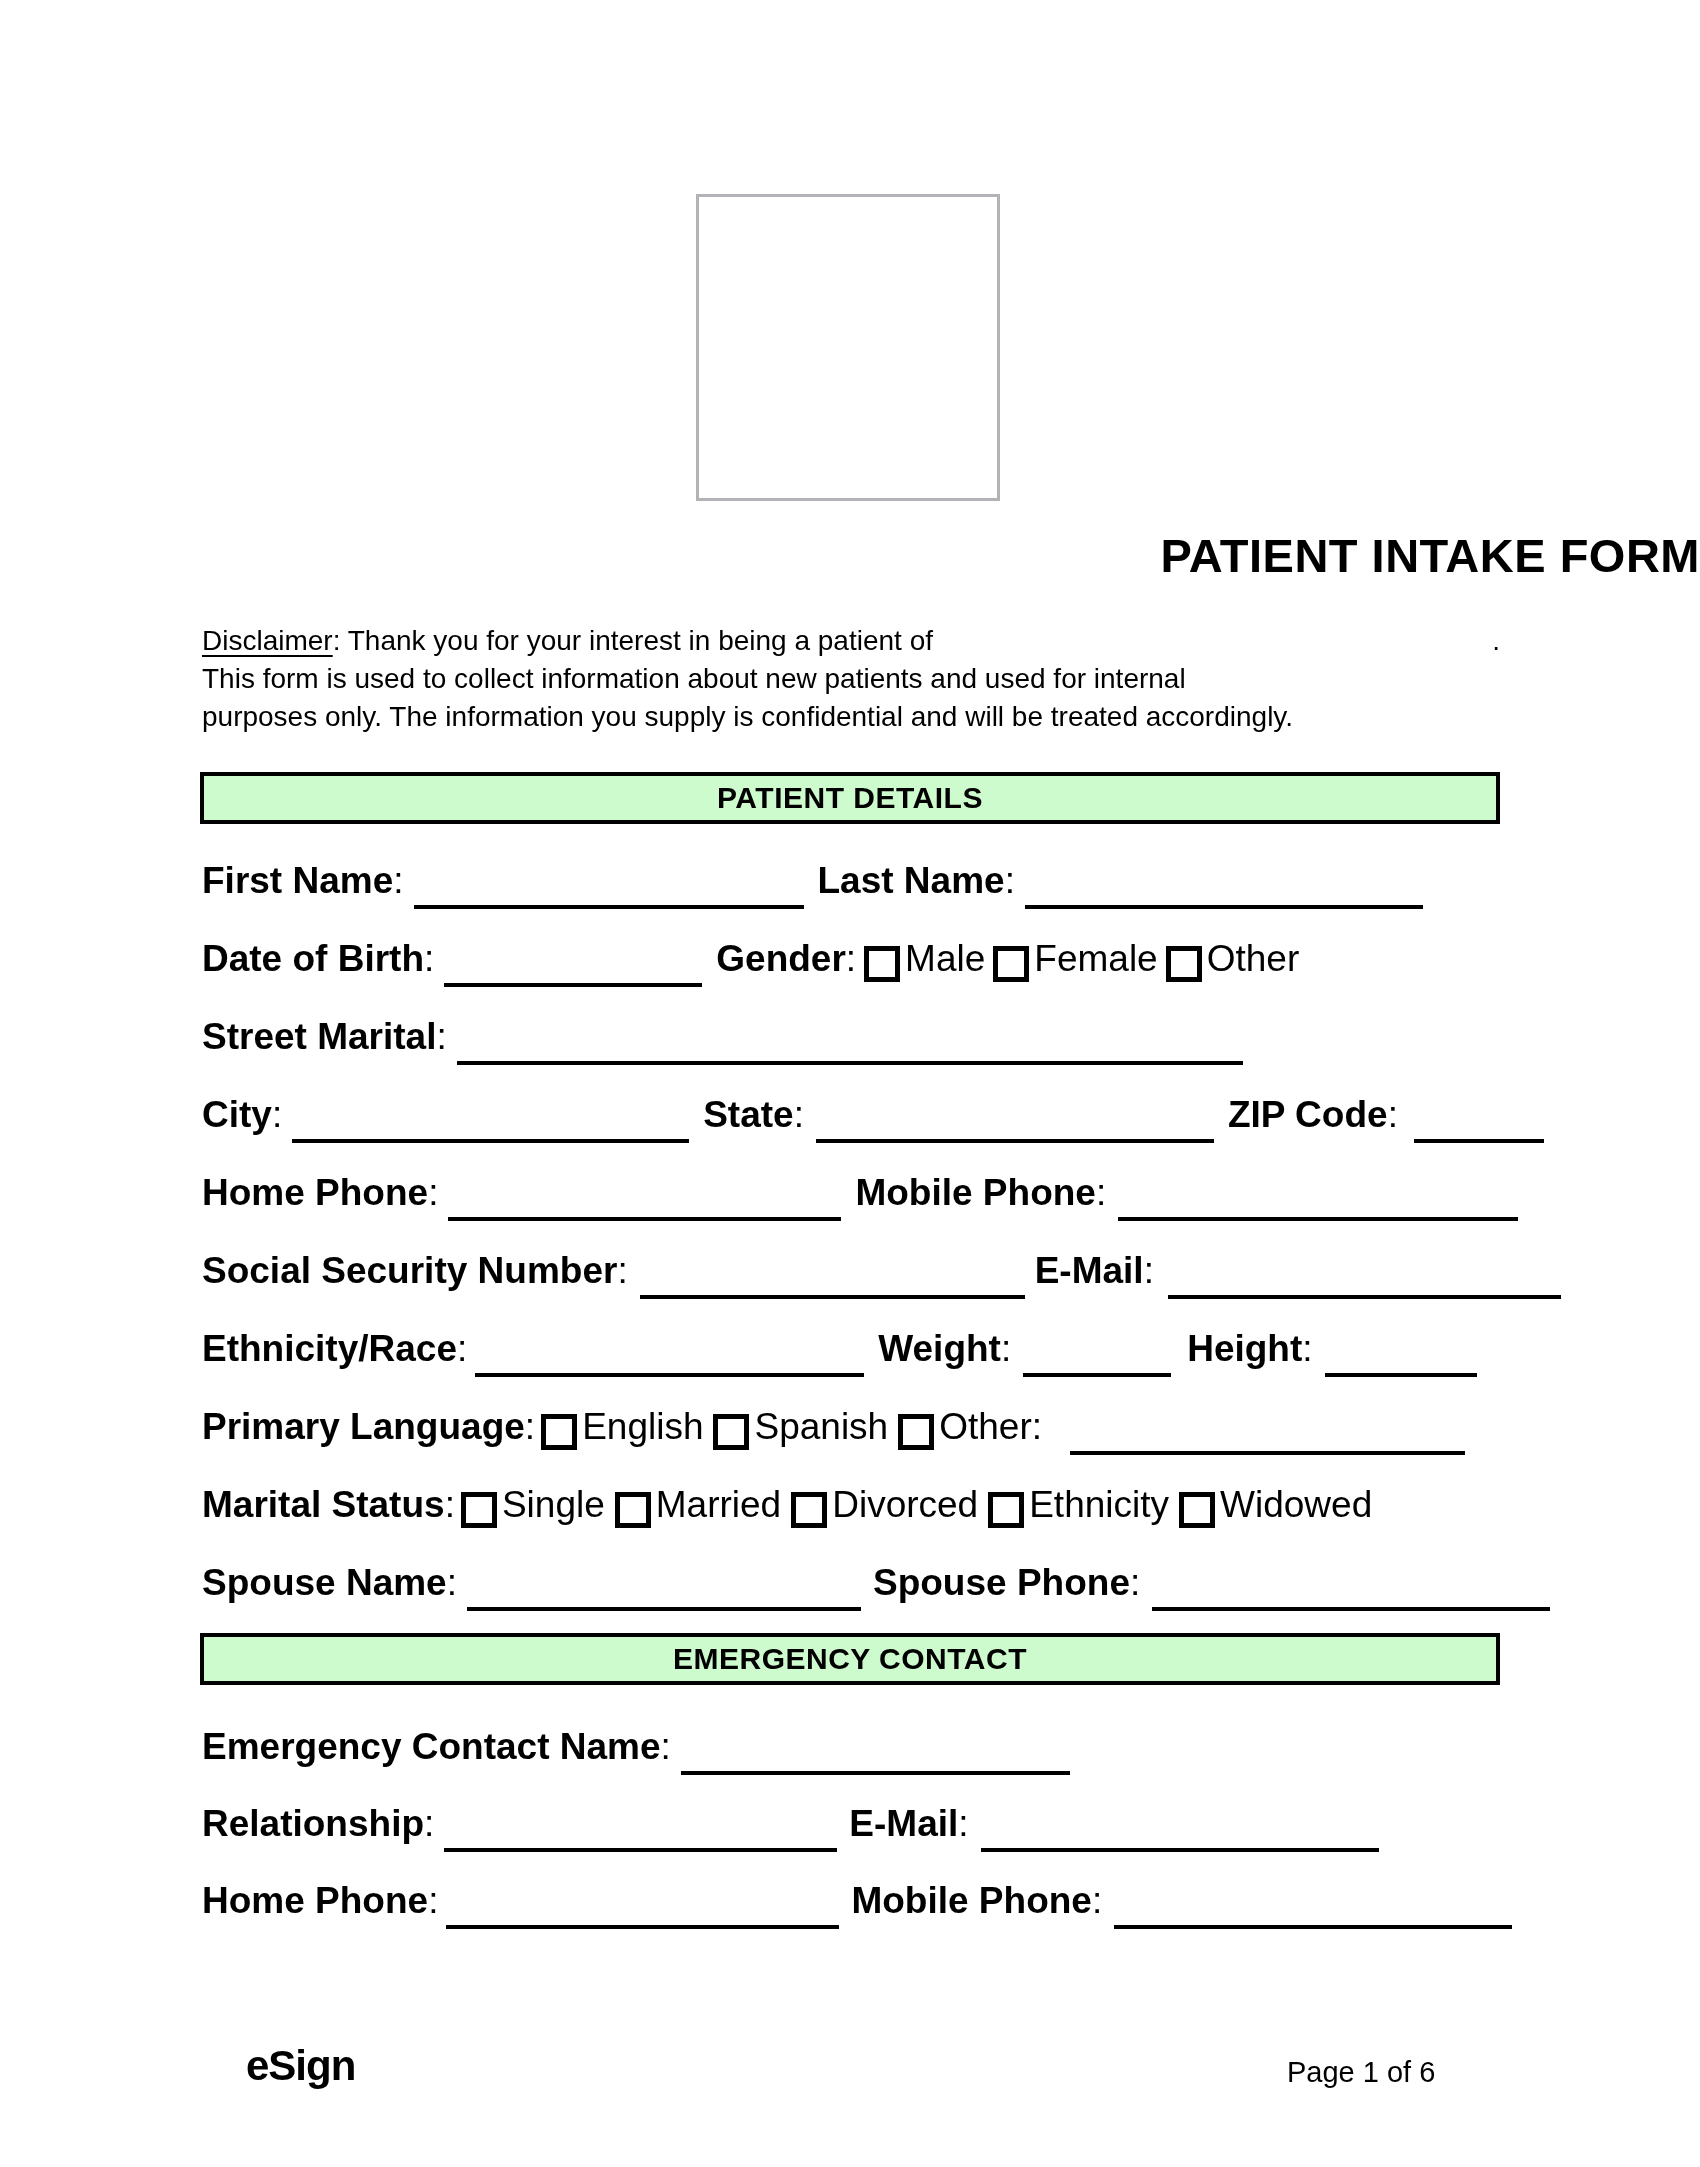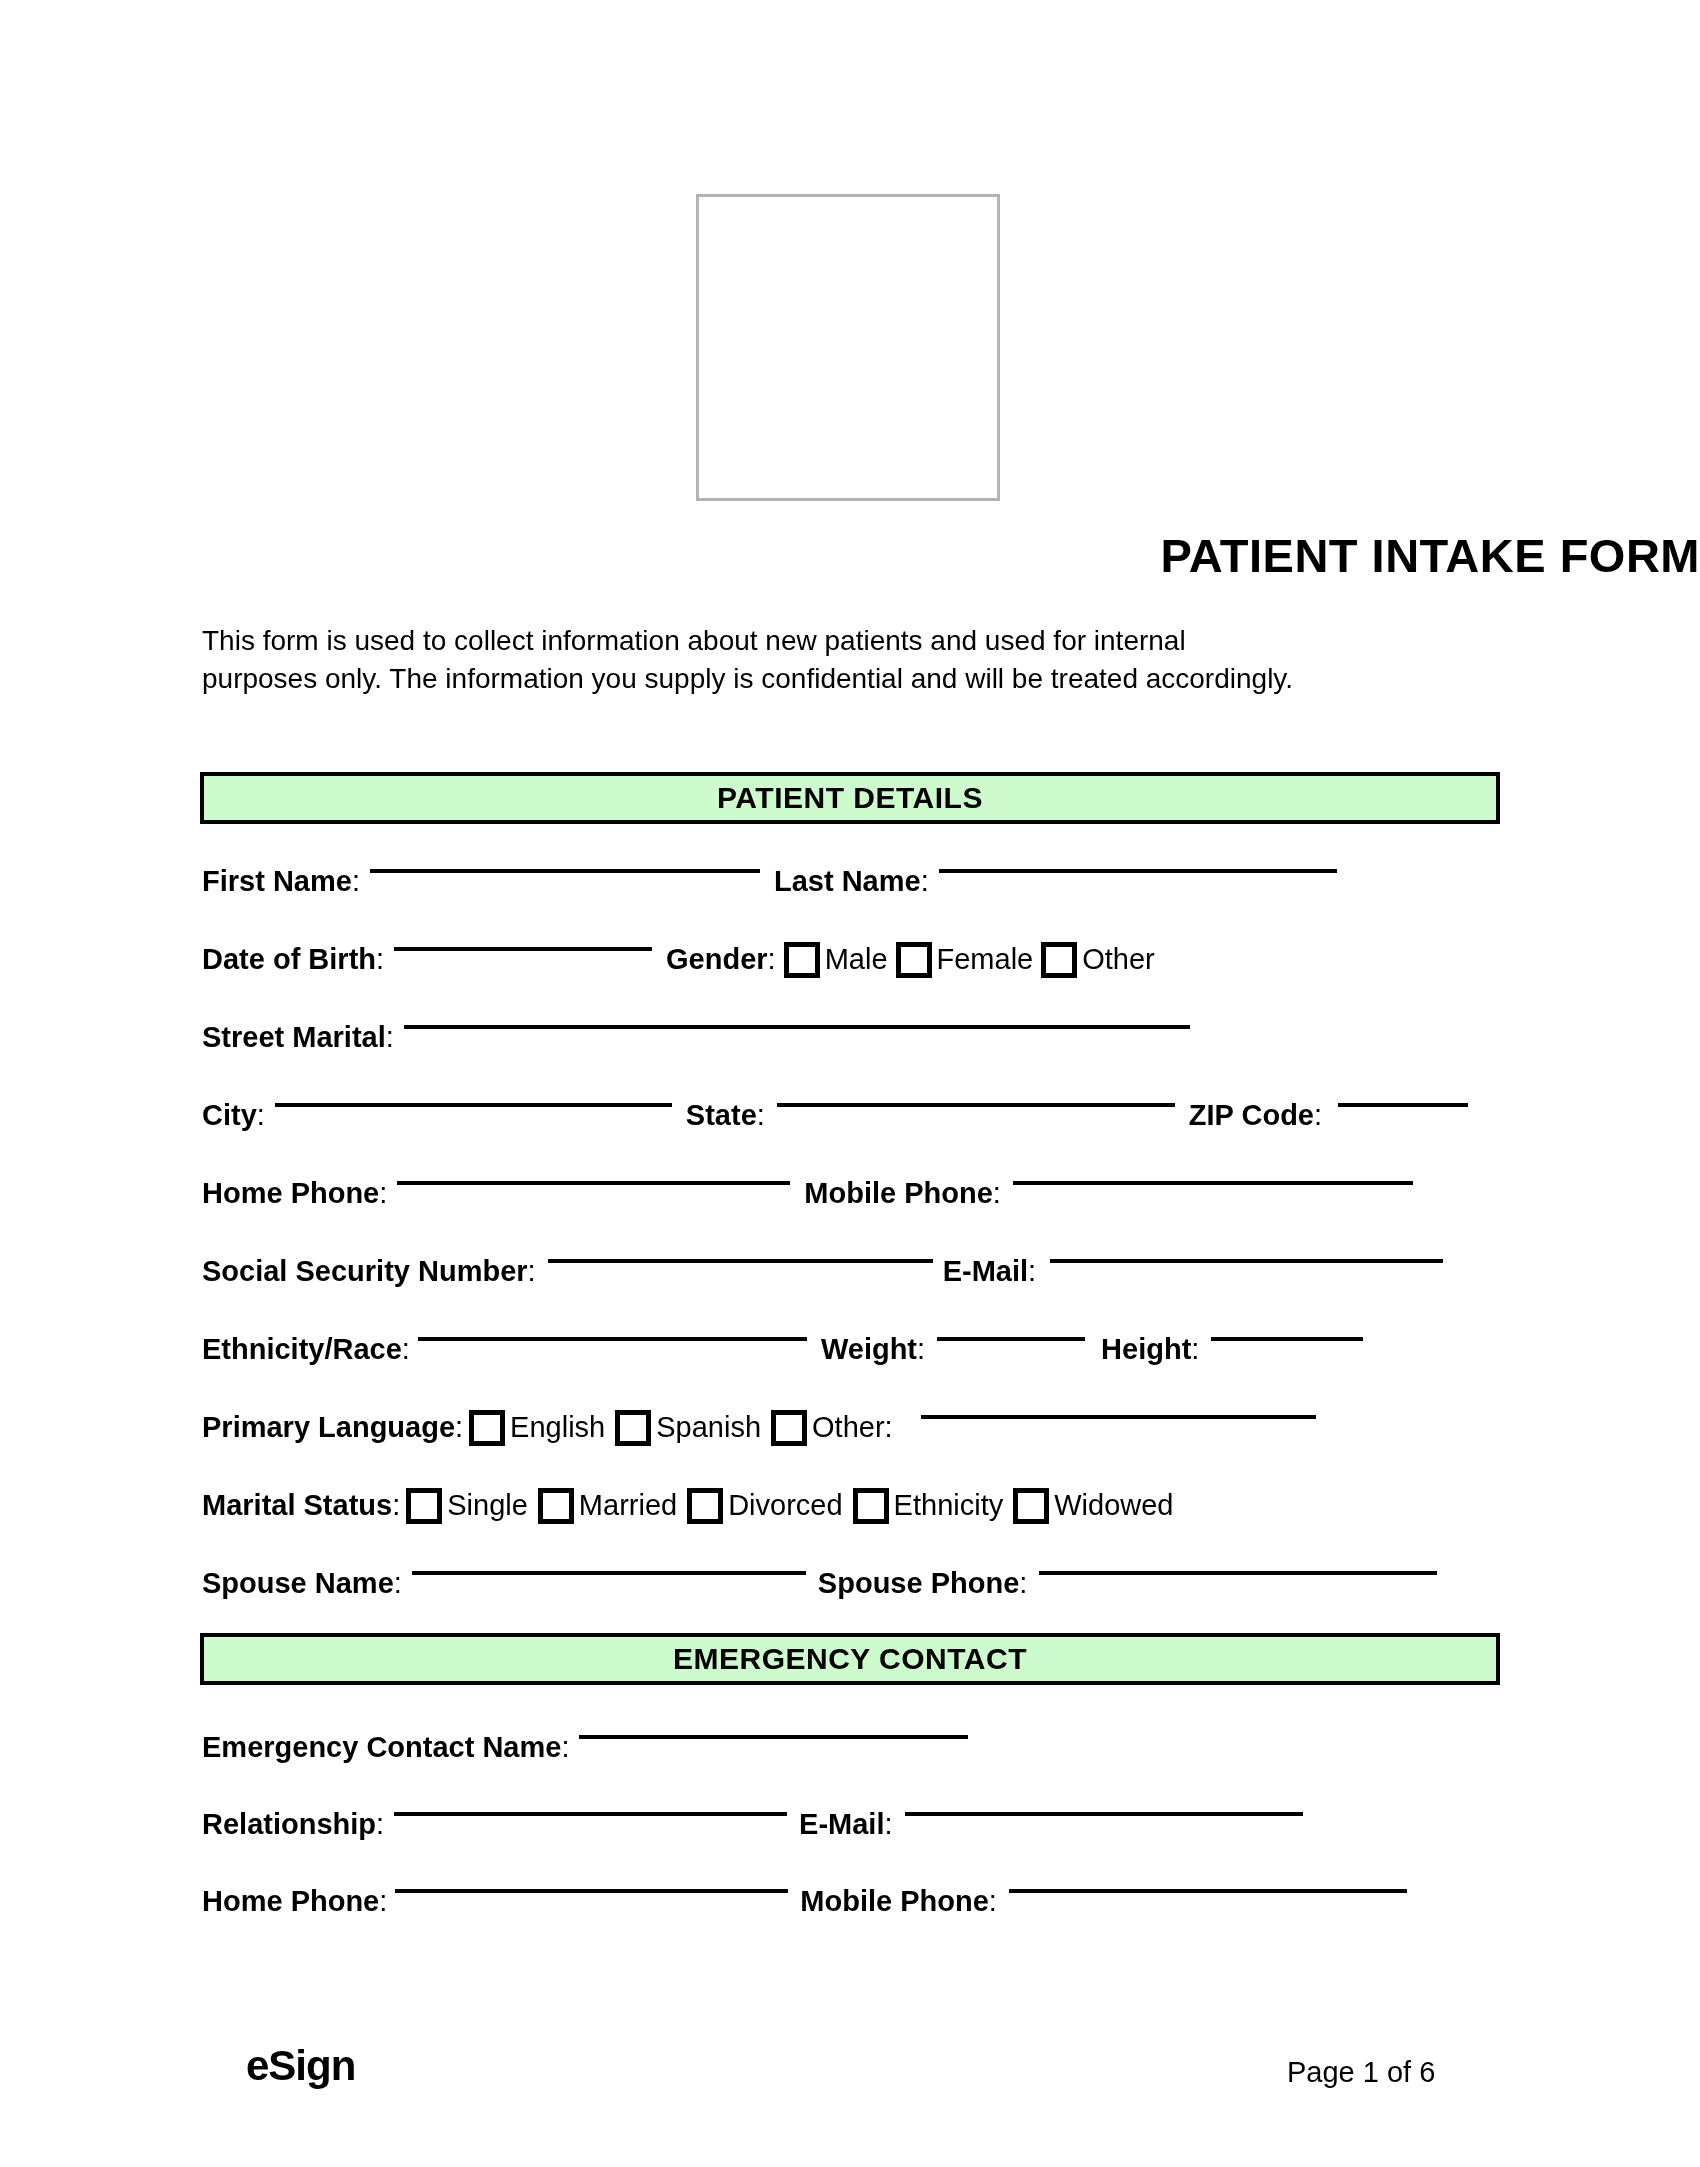--- a/index.html
+++ b/index.html
@@ -21,22 +21,22 @@
   }
   .disc-line1 { display:flex; justify-content:space-between; }
   .disc-line1 u { text-decoration:underline; text-underline-offset:5px; }
   .section-bar {
     position:absolute; left:200px; width:1300px; height:52px; box-sizing:border-box;
     border:4px solid #000; background:var(--bar-bg, #cdfbcd);
     display:flex; align-items:center; justify-content:center;
     font-size:30px; font-weight:700; letter-spacing:0.5px;
   }
   .row {
-    position:absolute; left:202px; display:flex; align-items:flex-start;
-    font-size:29px; line-height:40px; white-space:nowrap;
+    position:absolute; left:202px; display:flex; align-items:flex-end;
+    font-size:37px; line-height:40px; white-space:nowrap;
   }
   .lbl { font-weight:700; }
   .colon { font-weight:400; }
   .line {
     display:inline-block; height:0; border-bottom:4px solid #000;
     position:relative; top:8px; flex:none;
   }
   .cb {
     display:inline-block; width:26px; height:26px; border:5px solid #000;
     position:relative; top:3px; flex:none; background:#fff;
@@ -64,20 +64,24 @@
 </head>
 <body>
 
 <div class="page">
 
   <div class="logo-box"></div>
 
   <div class="title">PATIENT INTAKE FORM</div>
 
   <div class="disclaimer">
+    <div class="disc-line1">
+      <span><u>Disclaimer</u><span>: Thank you for your interest in being a patient of</span></span>
+      <span>.</span>
+    </div>
     <div>This form is used to collect information about new patients and used for internal</div>
     <div>purposes only. The information you supply is confidential and will be treated accordingly.</div>
   </div>
 
   <div class="section-bar" style="top:772px;">
     <span>PATIENT DETAILS</span>
   </div>
 
   <div class="row" style="top:861px;">
     <span class="lbl"><span>First Name</span><span class="colon">:</span></span>

